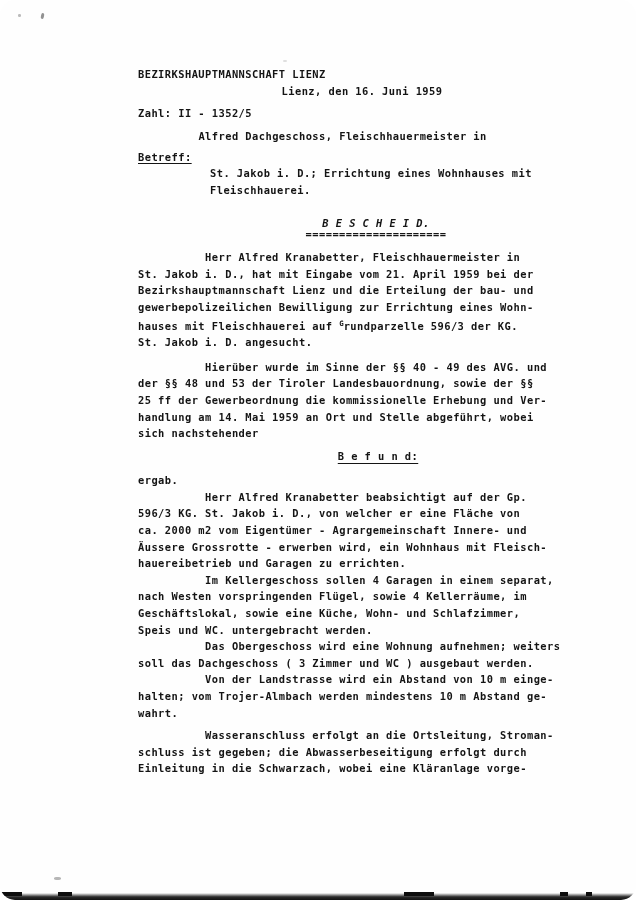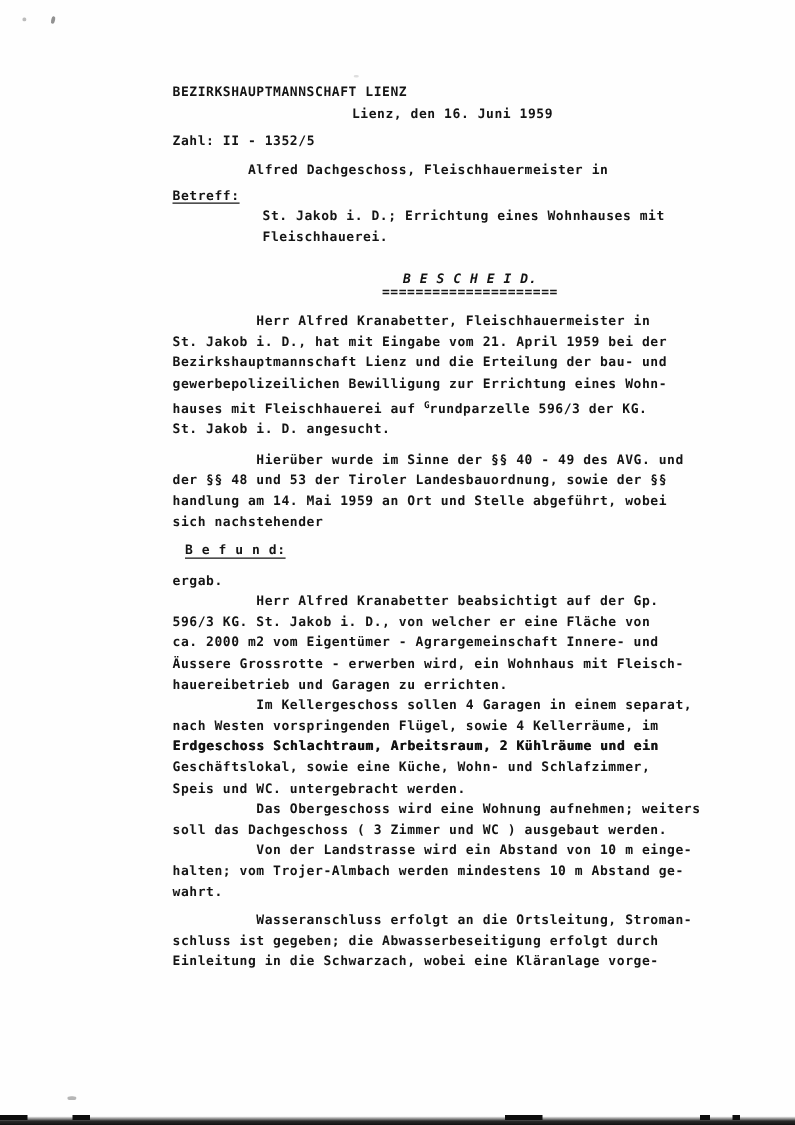--- a/index.html
+++ b/index.html
@@ -8,20 +8,21 @@
     background: #ffffff;
   }
   #page {
     position: relative;
     width: 636px;
     height: 900px;
     background: #fefefe;
     overflow: hidden;
     font-family: "DejaVu Sans Mono", "Liberation Mono", monospace;
     color: #141414;
+    border-radius: 15px;
   }
 
   
   .speck {
     position: absolute;
     background: #6d6d6d;
     border-radius: 40%;
   }
   .speck.s1 { left: 18px; top: 14px; width: 3px; height: 3px; opacity: .45; }
   .speck.s2 { left: 41px; top: 13px; width: 3px; height: 6px; opacity: .75; transform: rotate(12deg); }
@@ -88,21 +89,21 @@
     padding-left: 6px;
     font-size: 10.4px;
     line-height: 9px;
     letter-spacing: .45px;
     white-space: pre;
     font-weight: 700;
     margin-top: -1px;
   }
 
   .befund-head {
-    text-align: left;
+    text-align: center;
     padding-left: 10px;
   }
   .befund-head span {
     text-decoration: underline;
     text-underline-offset: 3px;
   }
 
   .sup {
     font-size: 7.4px;
     vertical-align: 4px;
@@ -155,39 +156,39 @@
     <div class="tline">St. Jakob i. D., hat mit Eingabe vom 21. April 1959 bei der</div>
     <div class="tline">Bezirkshauptmannschaft Lienz und die Erteilung der bau- und</div>
     <div class="tline">gewerbepolizeilichen Bewilligung zur Errichtung eines Wohn-</div>
     <div class="tline"><span>hauses mit Fleischhauerei auf </span><span class="sup">G</span><span>rundparzelle 596/3 der KG.</span></div>
     <div class="tline">St. Jakob i. D. angesucht.</div>
 
     <div class="spacer-8"></div>
 
     <div class="tline">          Hierüber wurde im Sinne der §§ 40 - 49 des AVG. und</div>
     <div class="tline">der §§ 48 und 53 der Tiroler Landesbauordnung, sowie der §§</div>
+    <div class="tline">25 ff der Gewerbeordnung die kommissionelle Erhebung und Ver-</div>
     <div class="tline">handlung am 14. Mai 1959 an Ort und Stelle abgeführt, wobei</div>
     <div class="tline">sich nachstehender</div>
 
     <div class="spacer-6"></div>
 
     <div class="tline befund-head"><span>B e f u n d:</span></div>
 
     <div class="spacer-8"></div>
 
     <div class="tline">ergab.</div>
     <div class="tline">          Herr Alfred Kranabetter beabsichtigt auf der Gp.</div>
     <div class="tline">596/3 KG. St. Jakob i. D., von welcher er eine Fläche von</div>
     <div class="tline">ca. 2000 m2 vom Eigentümer - Agrargemeinschaft Innere- und</div>
     <div class="tline">Äussere Grossrotte - erwerben wird, ein Wohnhaus mit Fleisch-</div>
     <div class="tline">hauereibetrieb und Garagen zu errichten.</div>
 
     <div class="tline">          Im Kellergeschoss sollen 4 Garagen in einem separat,</div>
     <div class="tline">nach Westen vorspringenden Flügel, sowie 4 Kellerräume, im</div>
-    <div class="tline heavy">Erdgeschoss Schlachtraum, Arbeitsraum, 2 Kühlräume und ein</div>
     <div class="tline">Geschäftslokal, sowie eine Küche, Wohn- und Schlafzimmer,</div>
     <div class="tline">Speis und WC. untergebracht werden.</div>
 
     <div class="tline">          Das Obergeschoss wird eine Wohnung aufnehmen; weiters</div>
     <div class="tline">soll das Dachgeschoss ( 3 Zimmer und WC ) ausgebaut werden.</div>
     <div class="tline">          Von der Landstrasse wird ein Abstand von 10 m einge-</div>
     <div class="tline">halten; vom Trojer-Almbach werden mindestens 10 m Abstand ge-</div>
     <div class="tline">wahrt.</div>
 
     <div class="spacer-6"></div>

